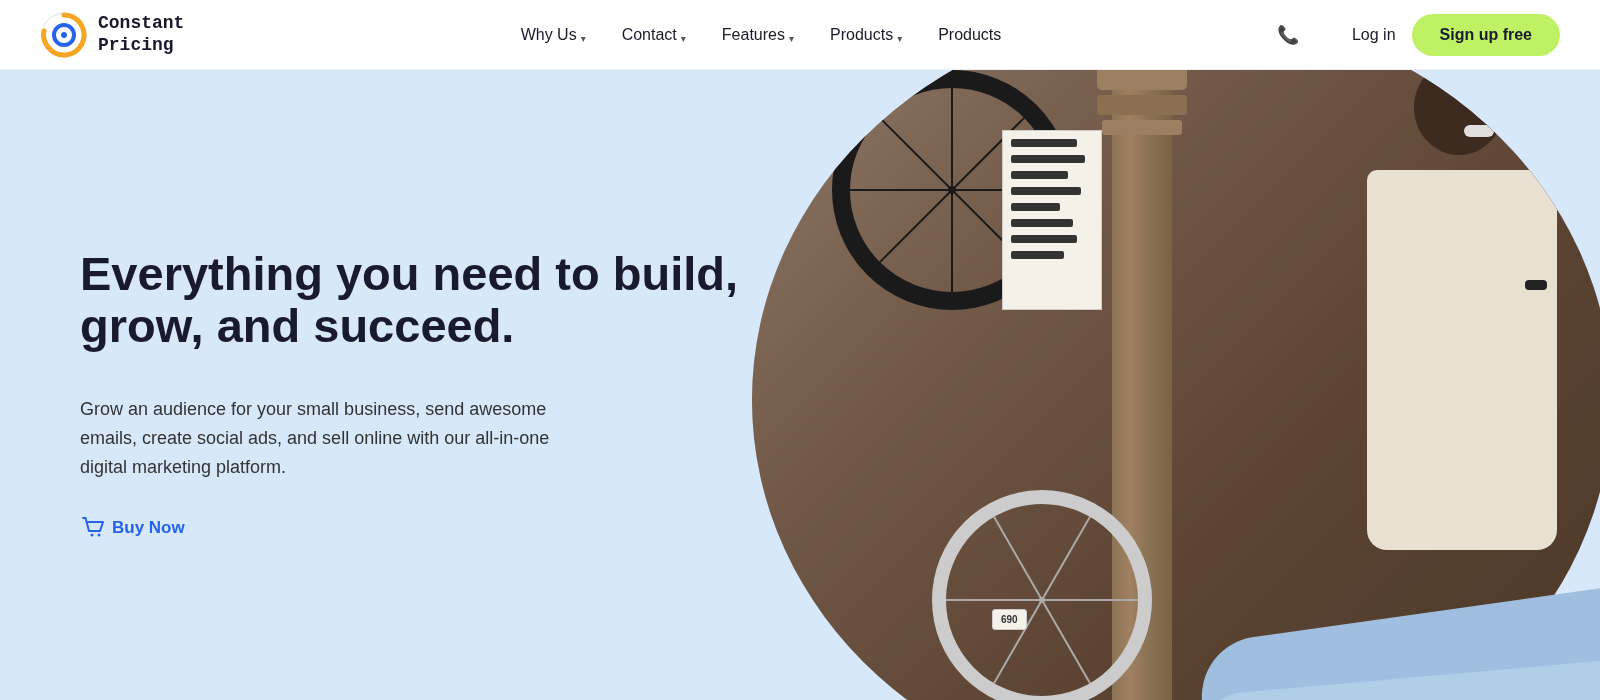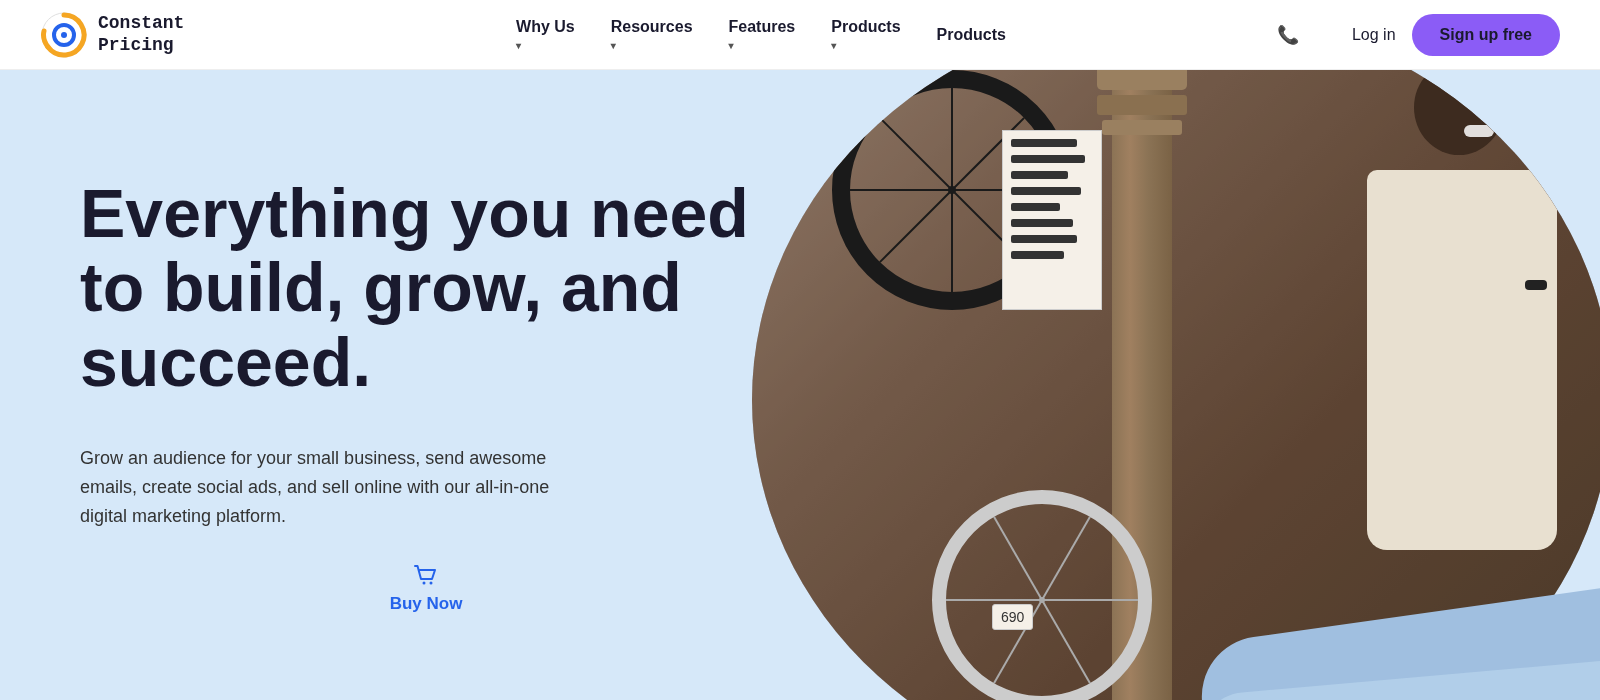--- a/index.html
+++ b/index.html
@@ -34,30 +34,29 @@
       display: block;
     }
     .nav-links {
       display: flex;
       align-items: center;
       gap: 4px;
       margin-left: 60px;
     }
     .nav-link {
       display: flex;
-      align-items: flex-start;
+      align-items: flex-end;
       gap: 4px;
       padding: 8px 16px;
       font-size: 16px;
-      font-weight: 700;
+      font-weight: 400;
       color: #1a1a2e;
       cursor: pointer;
       border-radius: 4px;
       text-decoration: none;
-      flex-direction: column;
     }
     .nav-link .chevron {
       font-size: 10px;
       color: #555;
     }
     .nav-center {
       display: flex;
       align-items: center;
       flex: 1;
       justify-content: center;
@@ -73,21 +72,21 @@
     }
     .login-link {
       font-size: 16px;
       font-weight: 500;
       color: #1a1a2e;
       cursor: pointer;
       text-decoration: none;
       margin-left: 36px;
     }
     .signup-btn {
-      background: #8b5cf6;
+      background: #bef264;
       color: #1a1a2e;
       border: none;
       border-radius: 30px;
       padding: 12px 28px;
       font-size: 16px;
       font-weight: 700;
       cursor: pointer;
     }
 
     
@@ -102,21 +101,21 @@
     .hero-left {
       width: 52%;
       padding: 80px 60px 60px 80px;
       display: flex;
       flex-direction: column;
       justify-content: center;
       position: relative;
       z-index: 2;
     }
     .hero-title {
-      font-size: 68px;
+      font-size: 47px;
       font-weight: 900;
       color: #1a1a2e;
       line-height: 1.1;
       margin-bottom: 44px;
       max-width: 680px;
     }
     .hero-subtitle {
       font-size: 18px;
       color: #333;
       line-height: 1.6;
@@ -138,21 +137,20 @@
     }
     .buy-now-link {
       display: flex;
       align-items: center;
       gap: 4px;
       font-size: 17px;
       font-weight: 600;
       color: #2563eb;
       cursor: pointer;
       text-decoration: none;
-      flex-direction: column;
     }
     .cart-icon-wrap {
       display: flex;
       align-items: center;
     }
 
     
     .hero-right {
       width: 48%;
       position: relative;
@@ -310,21 +308,21 @@
     </div>
   </a>
 
   <div class="nav-center">
     <div class="nav-links">
       <a class="nav-link" href="#">
         <span>Why Us</span>
         <span class="chevron">▾</span>
       </a>
       <a class="nav-link" href="#">
-        <span>Resources</span>
+        <span>Contact</span>
         <span class="chevron">▾</span>
       </a>
       <a class="nav-link" href="#">
         <span>Features</span>
         <span class="chevron">▾</span>
       </a>
       <a class="nav-link" href="#">
         <span>Products</span>
         <span class="chevron">▾</span>
       </a>
@@ -392,21 +390,21 @@
           <div style="position:absolute;top:110px;left:-10px;width:80px;height:15px;background:#9a8060;border-radius:3px;"></div>
         </div>
 
         <div class="bike-wheel-2">
           <div style="position:absolute;top:50%;left:50%;width:100%;height:2px;background:#aaa;transform:translateX(-50%) translateY(-50%) rotate(0deg);"></div>
           <div style="position:absolute;top:50%;left:50%;width:100%;height:2px;background:#aaa;transform:translateX(-50%) translateY(-50%) rotate(60deg);"></div>
           <div style="position:absolute;top:50%;left:50%;width:100%;height:2px;background:#aaa;transform:translateX(-50%) translateY(-50%) rotate(120deg);"></div>
           <div style="position:absolute;top:50%;left:50%;width:6px;height:6px;background:#aaa;border-radius:50%;transform:translateX(-50%) translateY(-50%);"></div>
         </div>
 
-        <div style="position:absolute;bottom:160px;left:240px;background:#f5f0e8;padding:4px 8px;font-size:14px;font-weight:normal;color:#333;border:1px solid #ccc;border-radius:3px;">690</div>
+        <div style="position:absolute;bottom:160px;left:240px;background:#f5f0e8;padding:4px 8px;font-size:10px;font-weight:bold;color:#333;border:1px solid #ccc;border-radius:3px;">690</div>
 
         <div class="person-apron"></div>
 
         <div class="person-head"></div>
 
         <div class="person-glasses"></div>
 
         <div style="position:absolute;right:118px;top:115px;width:30px;height:12px;background:#fff;border-radius:10px;opacity:0.85;"></div>
 
         <div style="position:absolute;right:65px;top:270px;width:22px;height:10px;background:#222;border-radius:4px;"></div>

